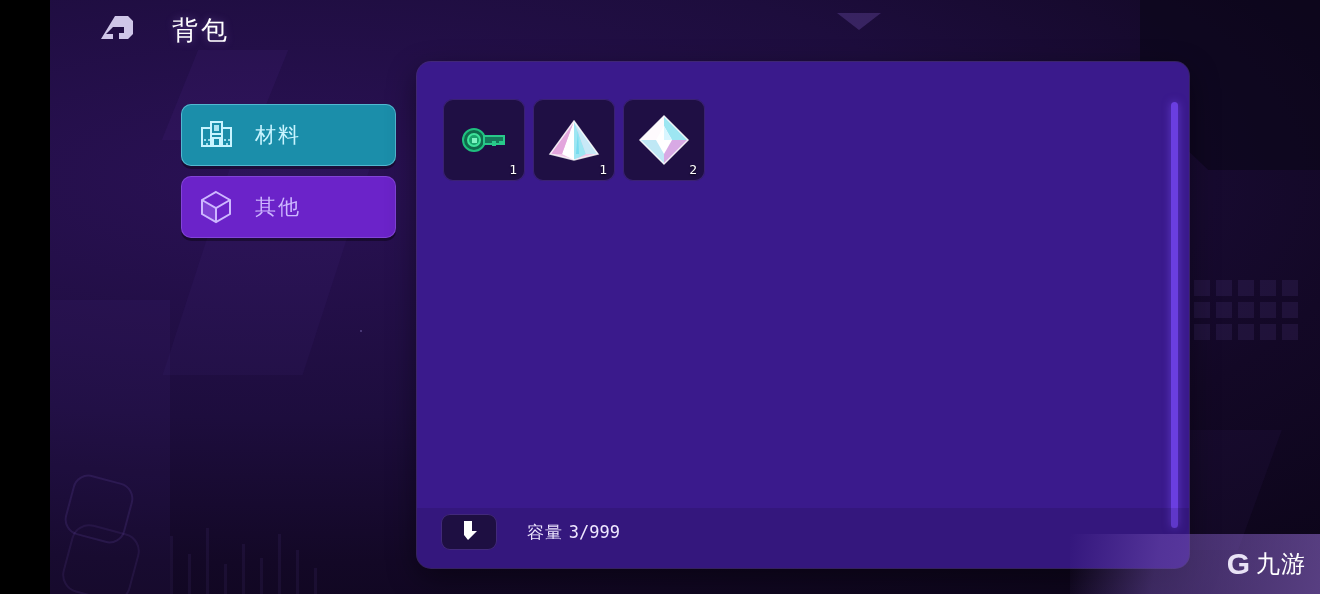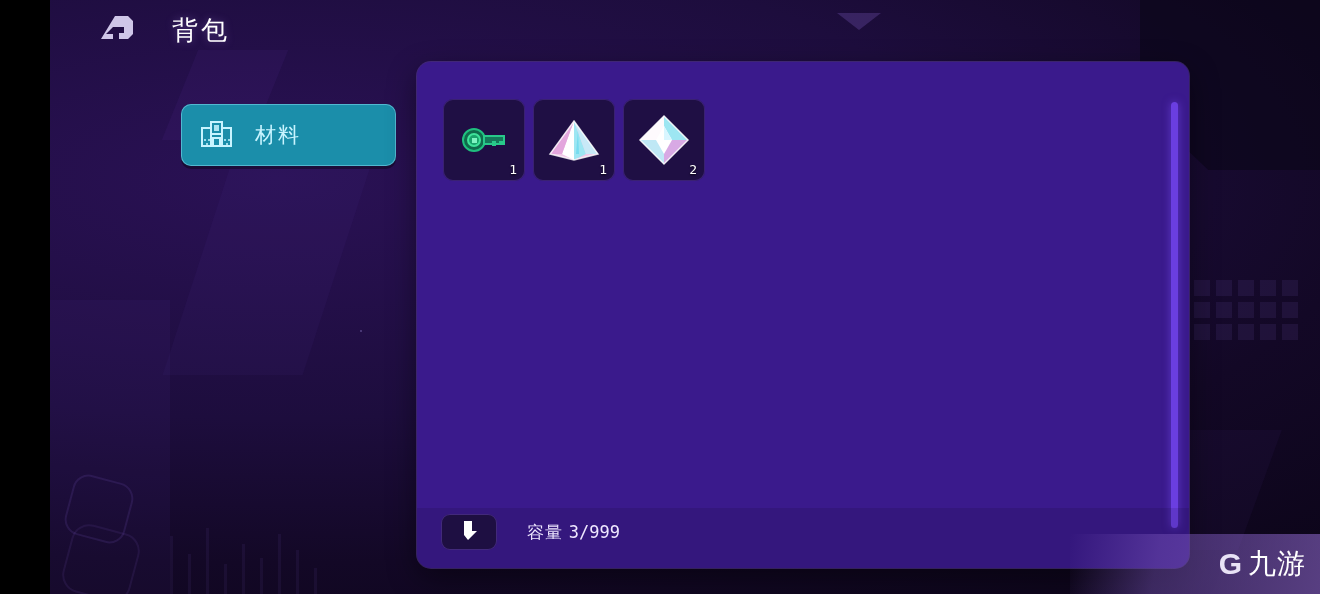--- a/index.html
+++ b/index.html
@@ -210,21 +210,21 @@
   #watermark {
     position:absolute;
     right:0; bottom:0;
     width:250px; height:60px;
     background:linear-gradient(100deg, rgba(90,60,150,.0) 0%, rgba(120,85,185,.45) 35%, rgba(150,110,215,.55) 100%);
     display:flex; align-items:center; justify-content:flex-end;
     padding-right:14px;
     gap:6px;
   }
   #watermark .wm-mark { font-size:30px; color:#e8e2f5; font-weight:bold; }
-  #watermark .wm-text { font-size:28px; color:#ffffff; letter-spacing:1px; }
+  #watermark .wm-text { font-size:24px; color:#ffffff; letter-spacing:1px; }
 
   
   #letterbox-left {
     position:absolute; left:0; top:0;
     width:50px; height:594px;
     background:#000;
     z-index:50;
   }
 </style>
 </head>
@@ -313,20 +313,31 @@
                 <rect x="28" y="26" width="2" height="2"></rect>
             </g>
             <rect x="16" y="8" width="5" height="6" fill="#c8f4ff" opacity=".85"></rect>
           </svg>
         </span>
         <span class="nav-label">材料</span>
       </div>
 
 
 
+      <div class="nav-item">
+        <span class="nav-icon">
+          <svg viewBox="0 0 36 36" aria-hidden="true">
+            <path d="M18 3 L32 11 V25 L18 33 L4 25 V11 Z" fill="none" stroke="#cdb8ff" stroke-width="2"></path>
+            <path d="M4 11 L18 19 L32 11" fill="none" stroke="#cdb8ff" stroke-width="2"></path>
+            <path d="M18 19 V33" fill="none" stroke="#cdb8ff" stroke-width="2"></path>
+            <path d="M4 11 L18 19 L18 33 L4 25 Z" fill="#cdb8ff" opacity=".22"></path>
+          </svg>
+        </span>
+        <span class="nav-label">其他</span>
+      </div>
     </div>
 
     <div id="bag-panel">
 
       <div id="slot-grid">
 
         <div class="slot">
           <span class="slot-art">
             <svg width="46" height="28" viewBox="0 0 46 28" aria-hidden="true">
               <circle cx="13" cy="14" r="11" fill="#0f6b4c" stroke="#1fbf7e" stroke-width="2"></circle>

